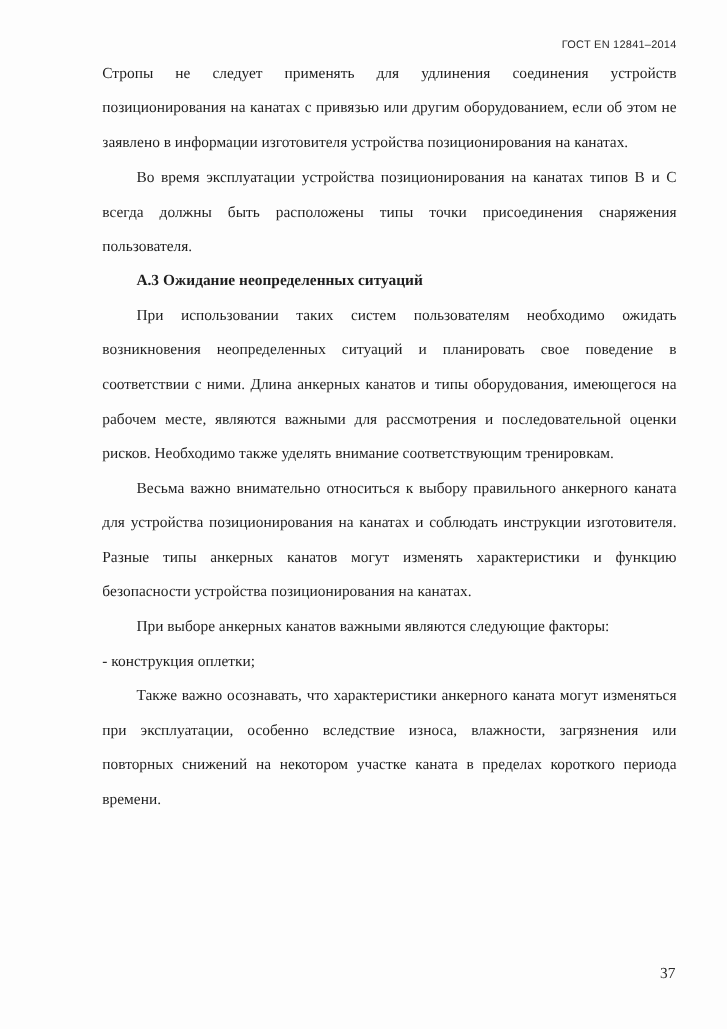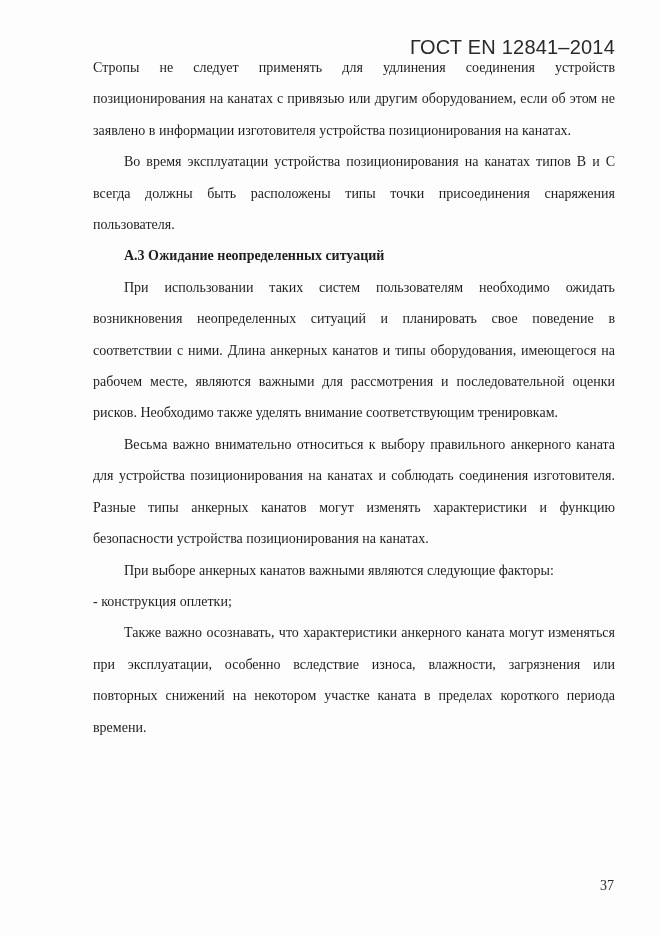--- a/index.html
+++ b/index.html
@@ -15,21 +15,21 @@
     font-family: "Liberation Serif", serif;
     font-size: 14px;
     color: #1e1e1e;
     overflow: hidden;
   }
   .doc-header {
     position: absolute;
     top: 36px;
     right: 46px;
     font-family: "Liberation Sans", sans-serif;
-    font-size: 20px;
+    font-size: 10px;
     color: #2a2a2a;
     letter-spacing: 0.2px;
   }
   .content {
     position: absolute;
     left: 93px;
     top: 52px;
     width: 522px;
     line-height: 31.4px;
   }
@@ -67,21 +67,21 @@
 
 <div class="page">
 
   <div class="doc-header">ГОСТ EN 12841–2014</div>
 
   <div class="content">
     <p class="para-noindent">Стропы не следует применять для удлинения соединения устройств позиционирования на канатах с привязью или другим оборудованием, если об этом не заявлено в информации изготовителя устройства позиционирования на канатах.</p>
     <p class="para-indent">Во время эксплуатации устройства позиционирования на канатах типов В и С  всегда должны быть расположены типы точки  присоединения снаряжения пользователя.</p>
     <p class="heading">А.3 Ожидание неопределенных ситуаций</p>
     <p class="para-indent">При использовании таких систем пользователям необходимо ожидать возникновения неопределенных ситуаций  и планировать свое поведение в соответствии с ними. Длина анкерных канатов и типы оборудования, имеющегося на рабочем месте, являются важными для рассмотрения и последовательной оценки рисков. Необходимо также уделять внимание соответствующим тренировкам.</p>
-    <p class="para-indent">Весьма важно внимательно относиться к выбору правильного анкерного каната для устройства позиционирования на канатах и соблюдать соединения изготовителя. Разные типы анкерных канатов могут изменять характеристики и функцию безопасности устройства позиционирования на канатах.</p>
+    <p class="para-indent">Весьма важно внимательно относиться к выбору правильного анкерного каната для устройства позиционирования на канатах и соблюдать инструкции изготовителя. Разные типы анкерных канатов могут изменять характеристики и функцию безопасности устройства позиционирования на канатах.</p>
     <p class="para-indent">При выборе анкерных канатов важными являются следующие факторы:</p>
     <p class="list-item">- конструкция оплетки;</p>
     <p class="para-indent">Также важно осознавать, что характеристики анкерного каната могут изменяться при эксплуатации,  особенно  вследствие  износа,  влажности,  загрязнения  или  повторных снижений на некотором участке каната в пределах короткого периода времени.</p>
   </div>
 
   <div class="page-number">37</div>
 
 </div>
 
 </body></html>

